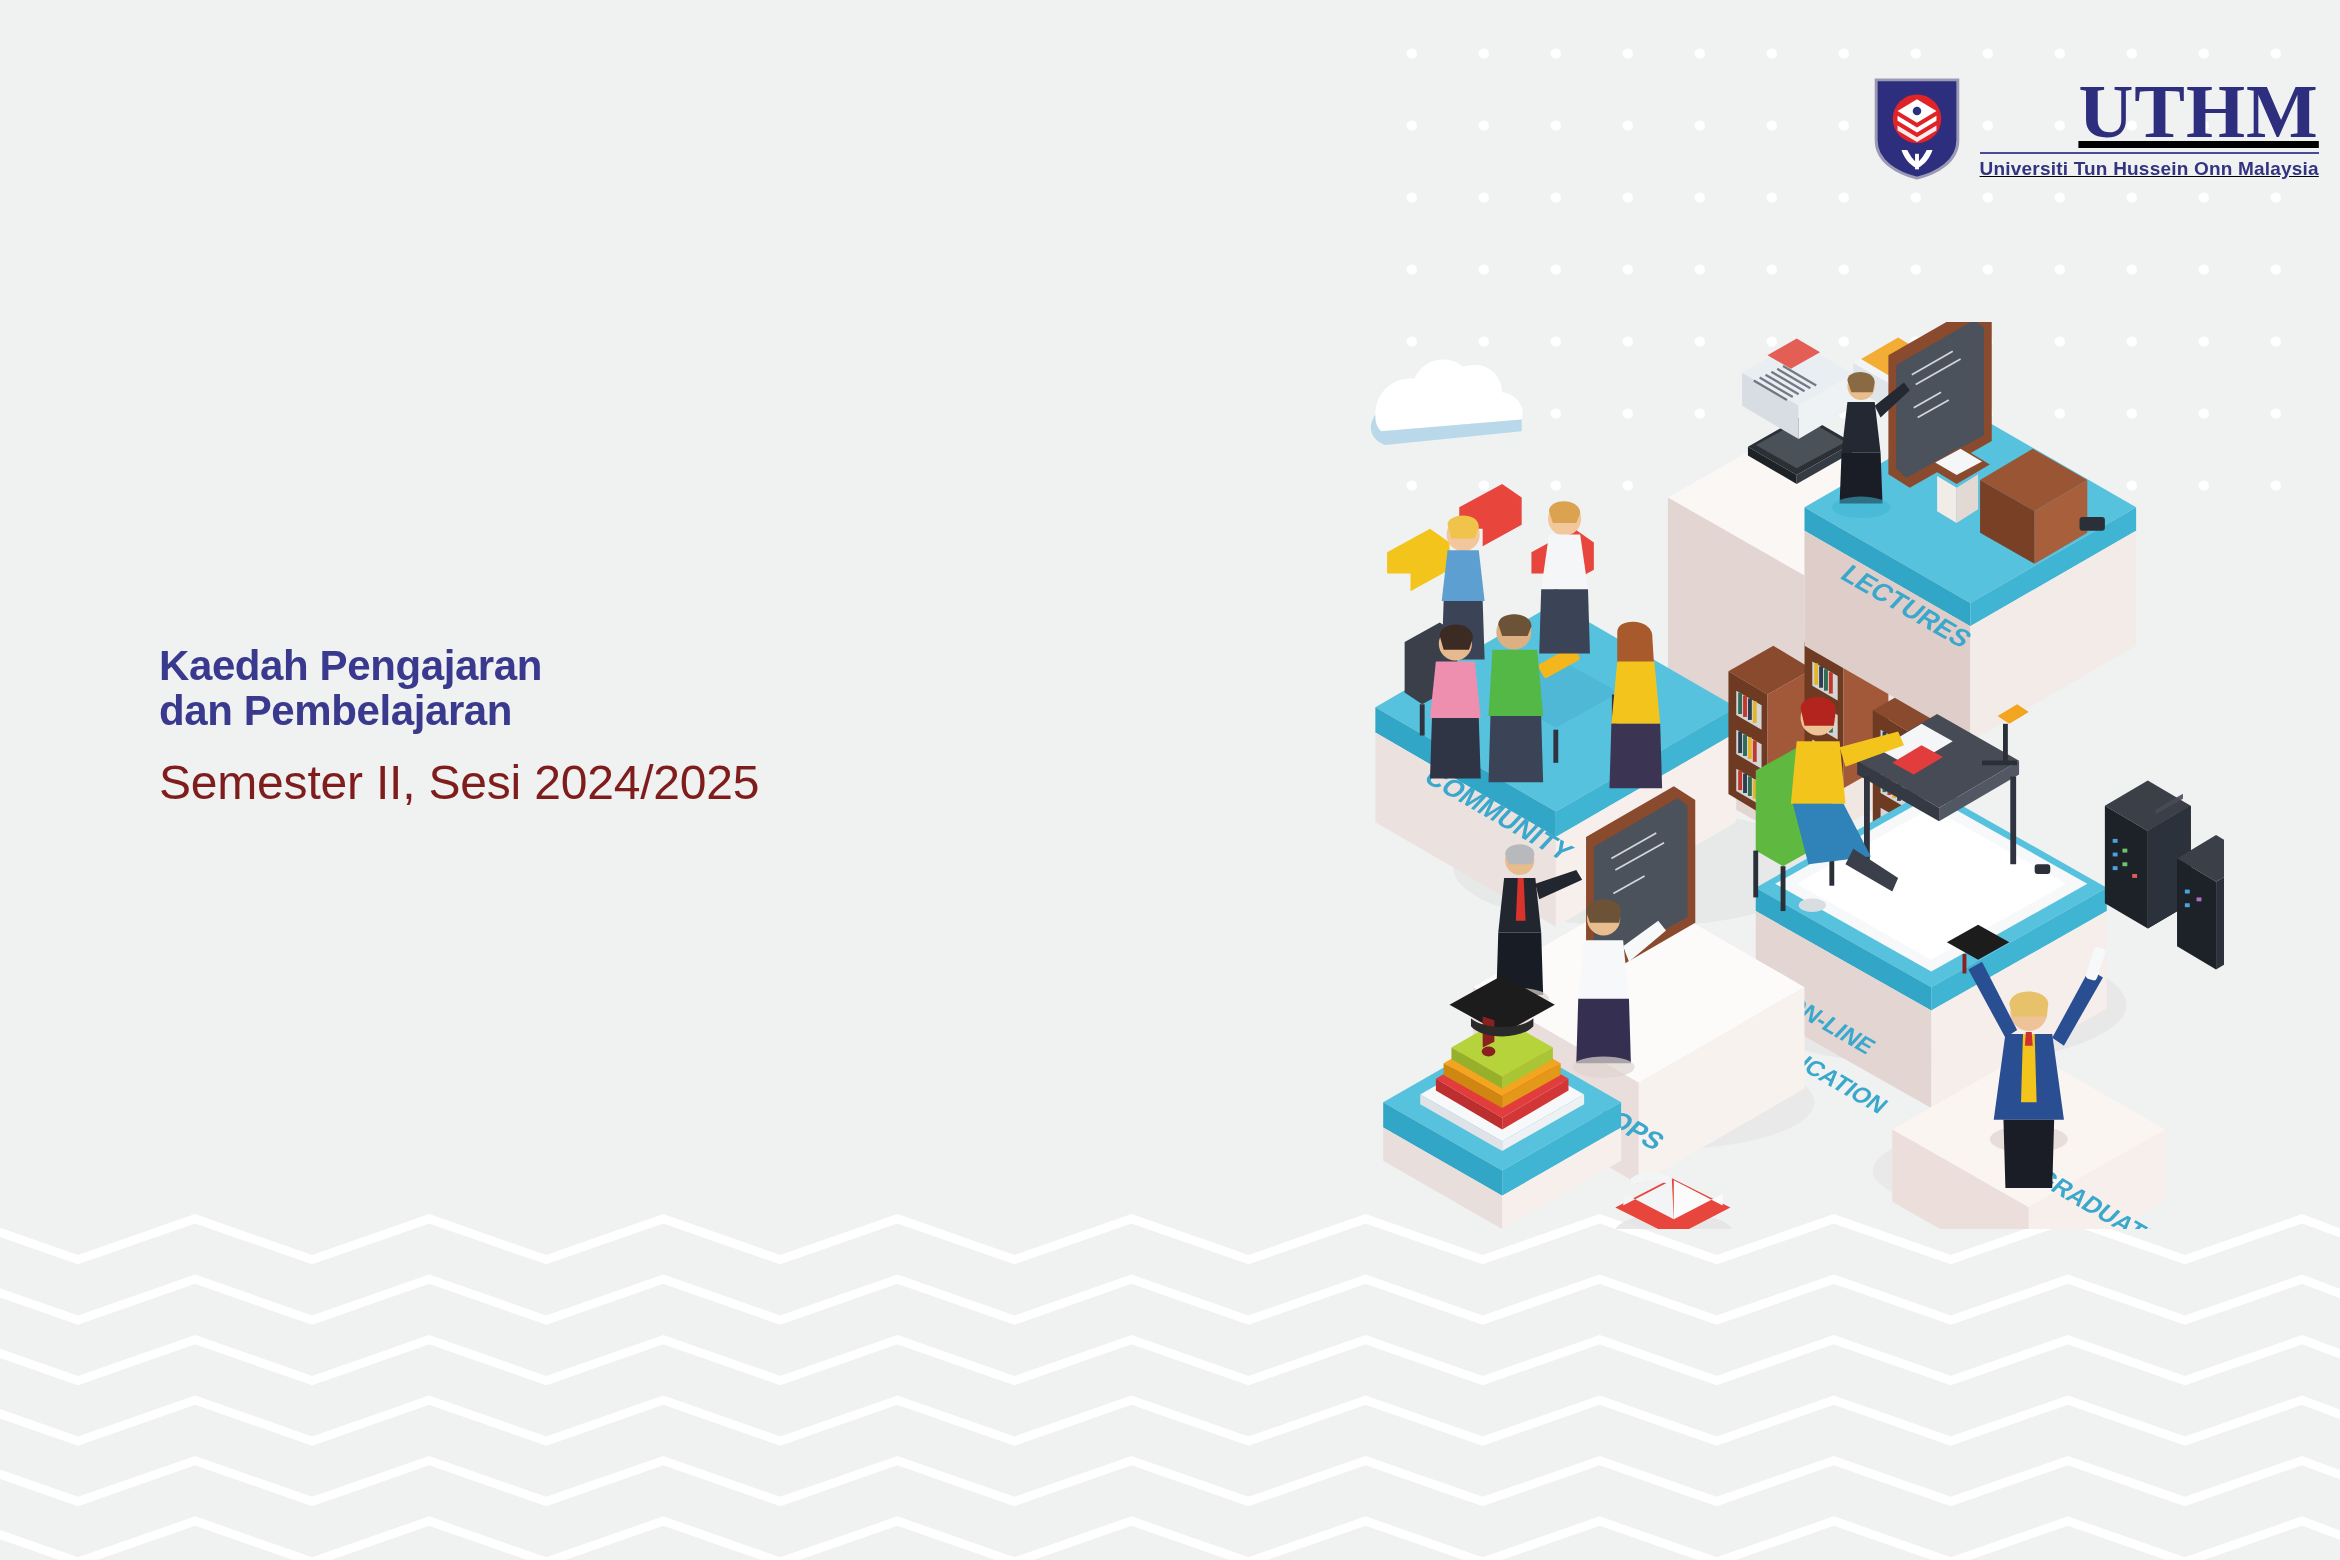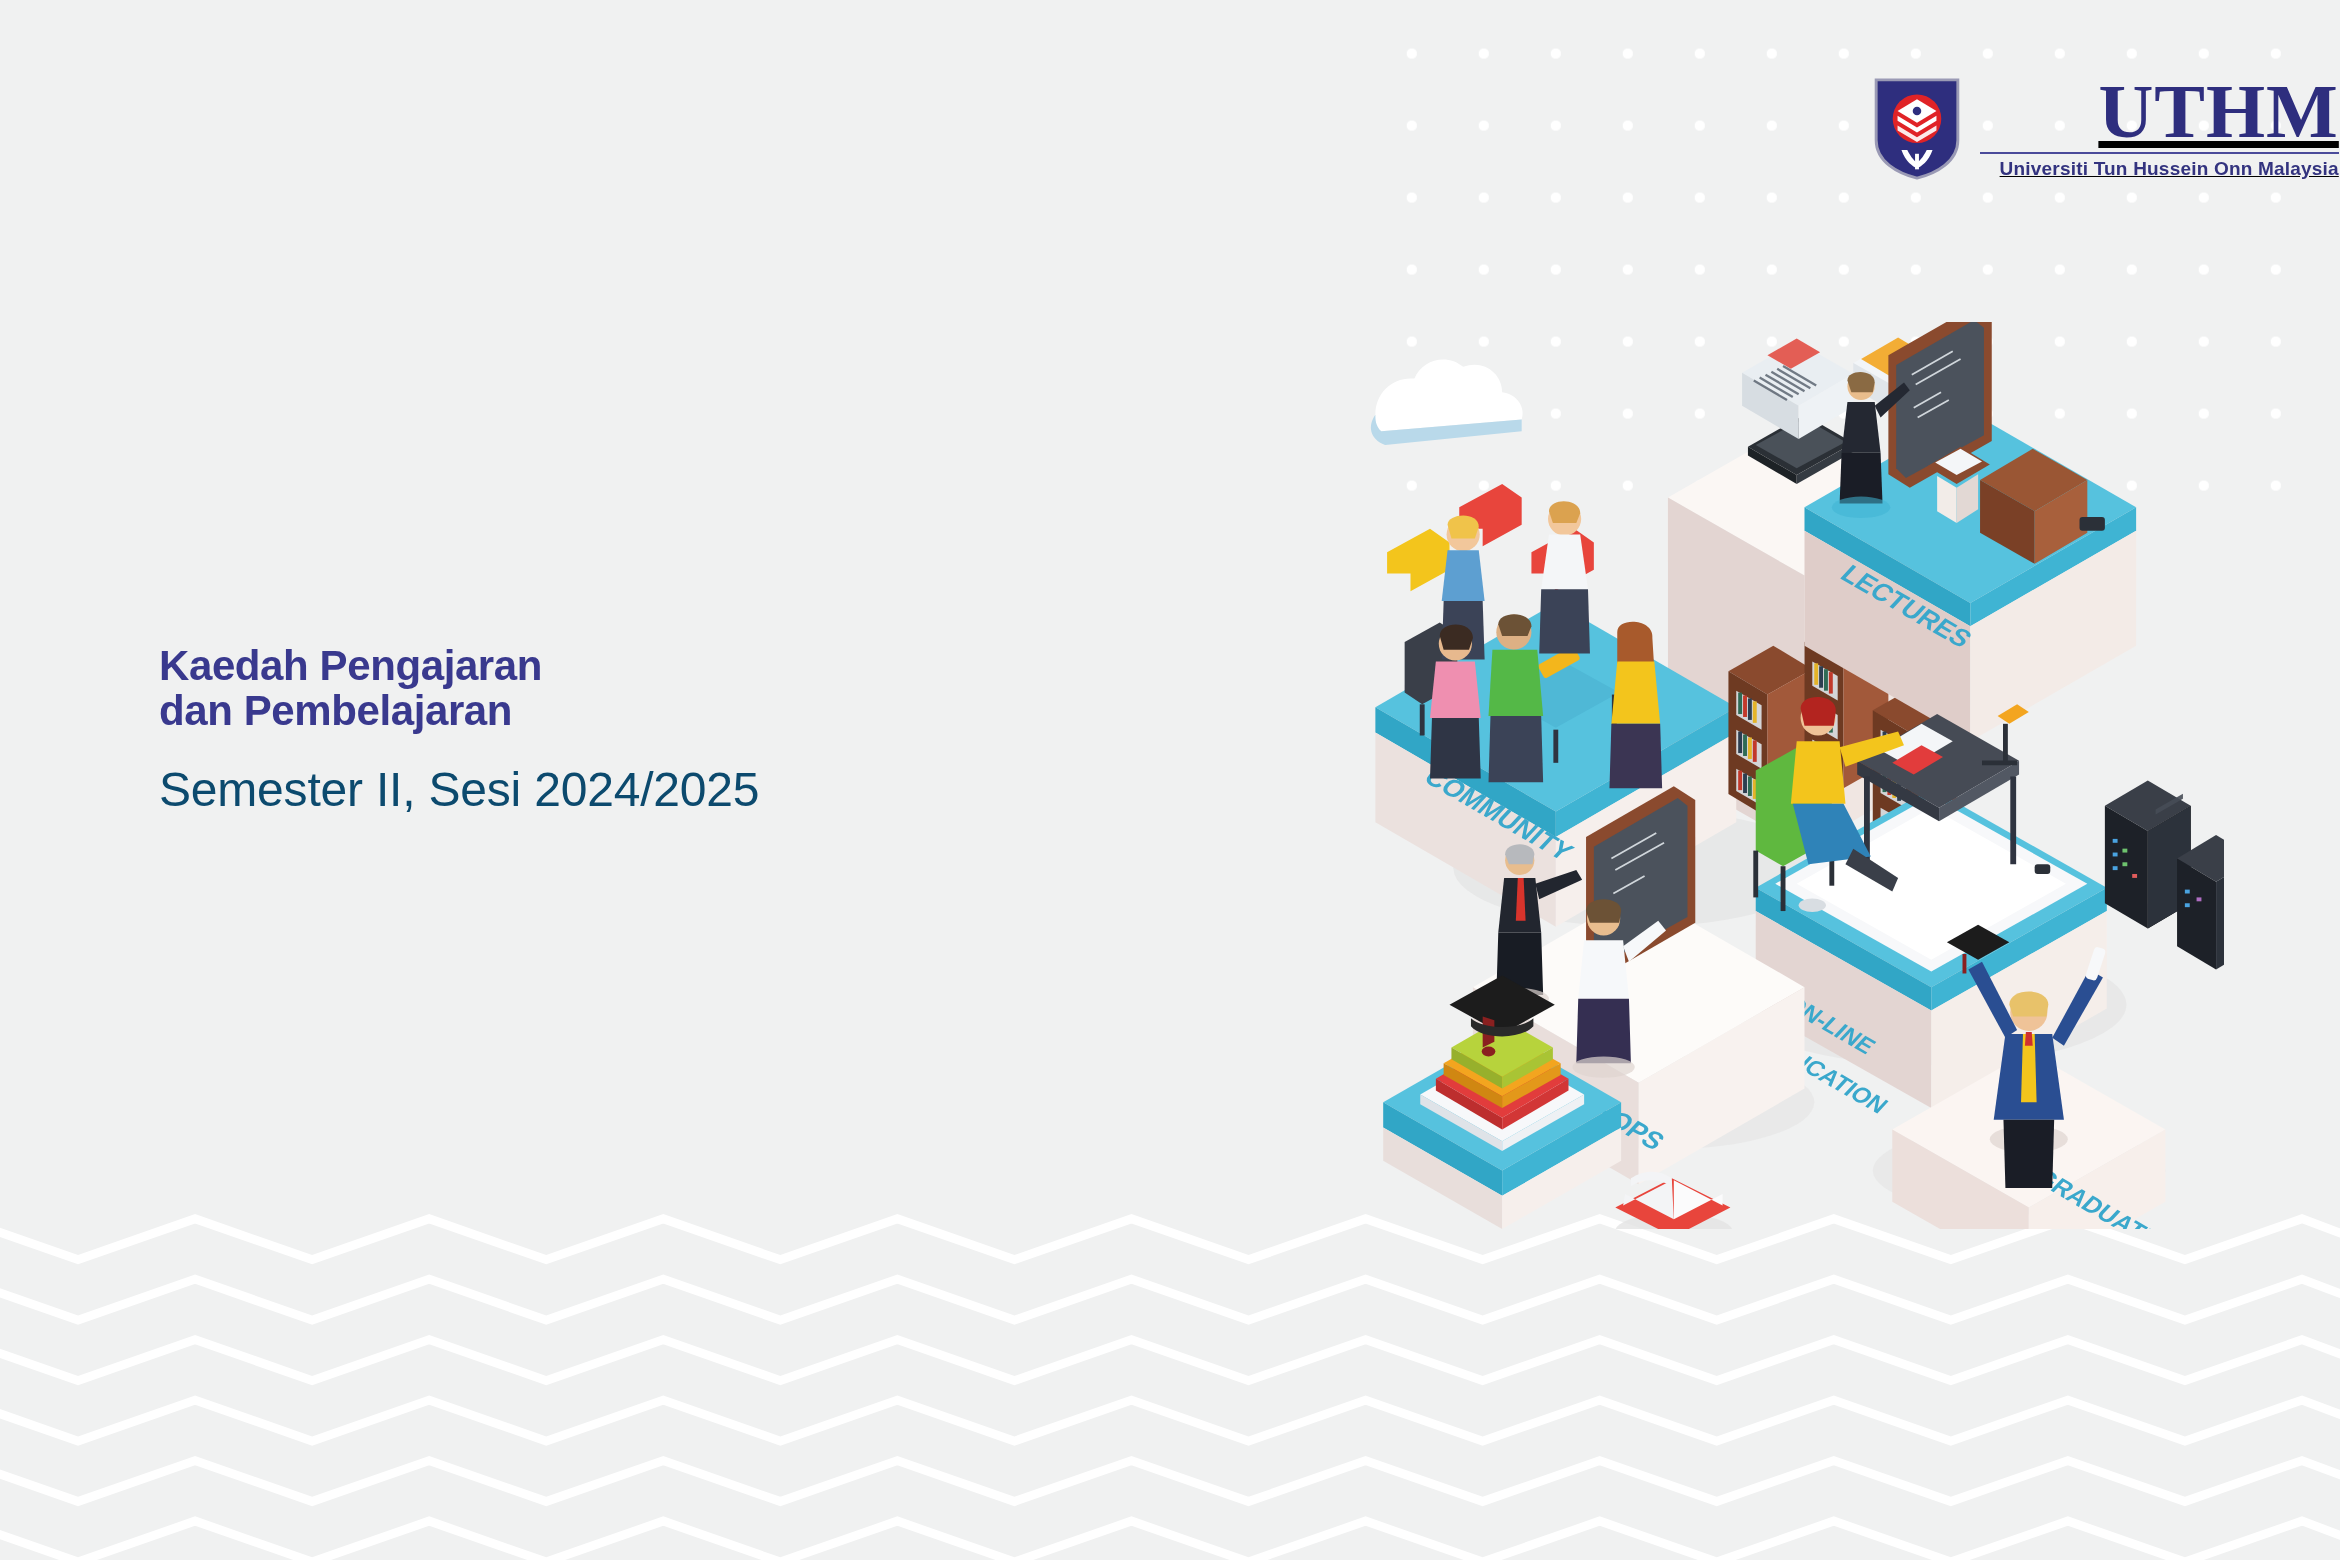--- a/index.html
+++ b/index.html
@@ -33,36 +33,35 @@
   .uthm-word{display:flex;flex-direction:column;align-items:flex-end;text-decoration:underline;}
   .uthm-letters{
     font-family:"Liberation Serif", serif;
     font-size:76px;line-height:0.92;font-weight:700;letter-spacing:1px;
     color:#2e2e7e;
   }
   .uthm-rule{width:100%;height:2.9px;background:#4a4a9a;margin:4.9px 0 3.9px;}
   .uthm-tagline{
     font-size:19px;font-weight:700;color:#33337f;letter-spacing:0.2px;
     white-space:nowrap;
-    margin-left:20px;
   }
 
   
   .headline{
     position:absolute;left:159px;top:644px;
   }
   .headline h1{
     margin:0;
     font-size:42px;line-height:1.07;font-weight:700;
     color:#39398e;letter-spacing:-0.4px;
   }
   .headline .sub{
-    margin-top:30px;
+    margin-top:23px;
     font-size:48px;line-height:1.1;font-weight:400;
-    color:#0c4a6e;letter-spacing:-0.2px;
+    color:#7f1d1d;letter-spacing:-0.2px;
   }
 
   
   .illus{position:absolute;left:1346px;top:322px;width:878px;height:907px;}
   .illus svg{display:block;width:878px;height:907px;}
 
   
   .footer{
     position:absolute;left:0;bottom:0;width:2341px;height:293px;
   }

